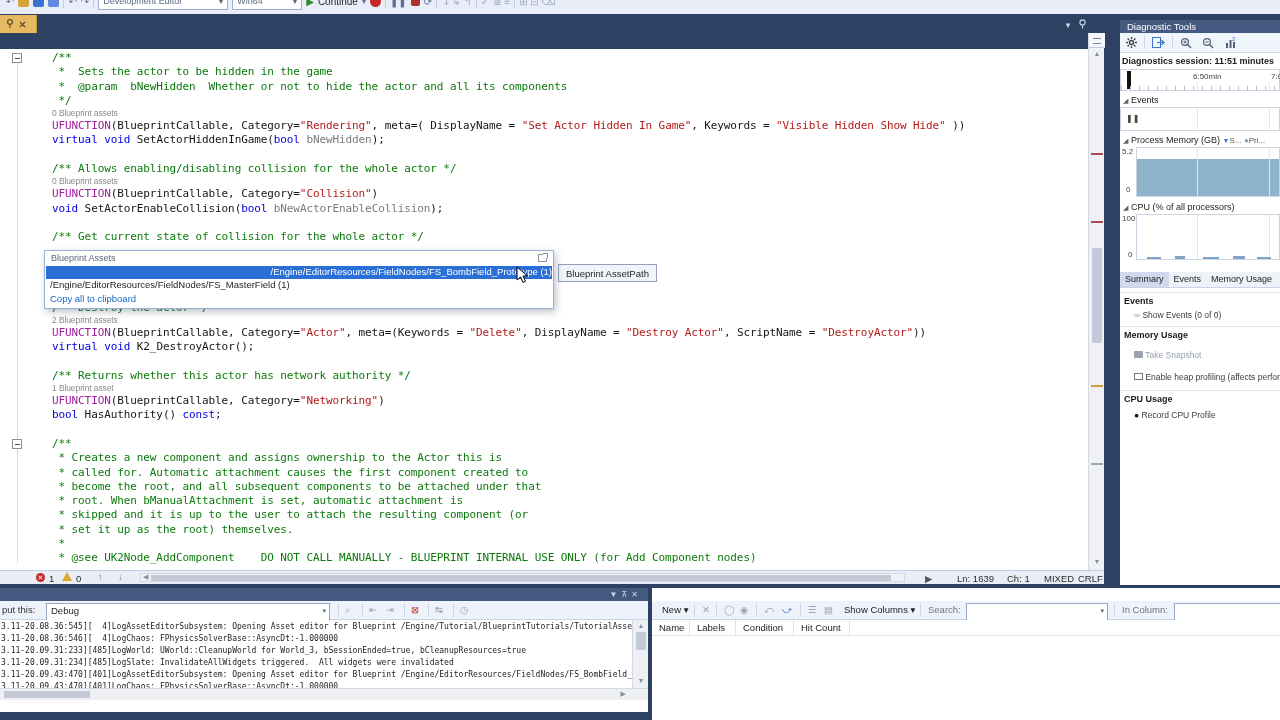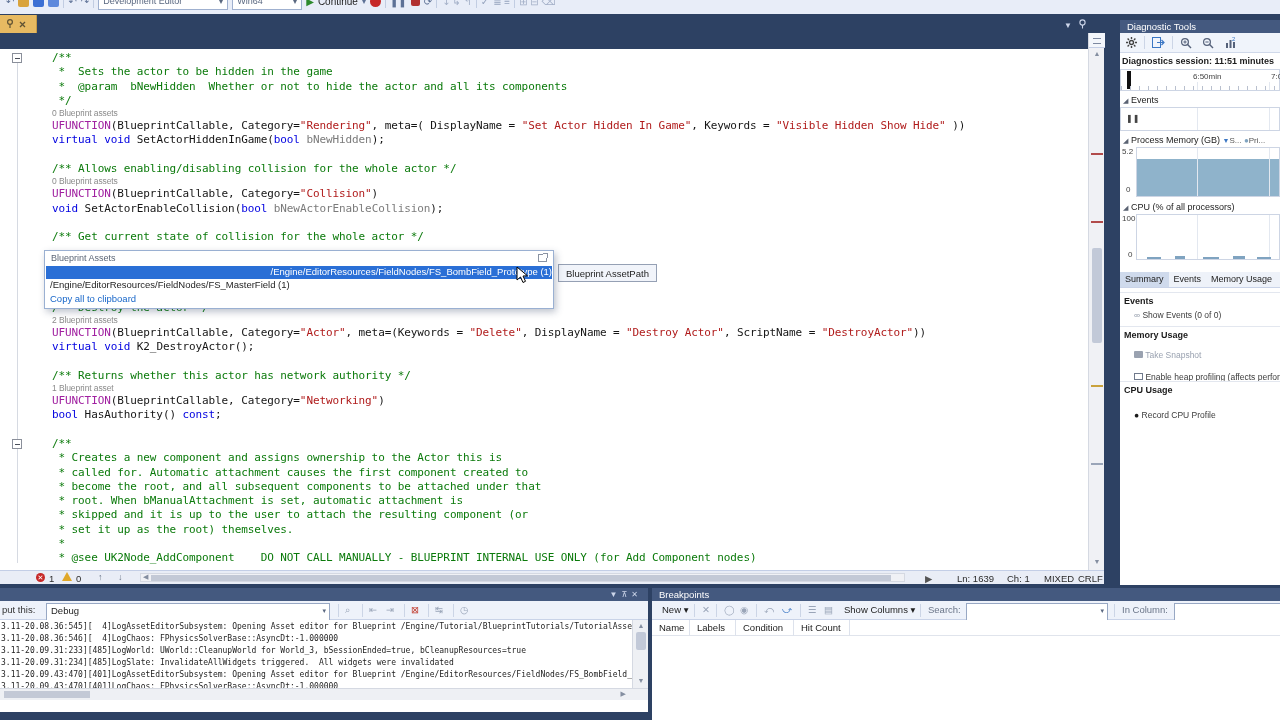--- a/index.html
+++ b/index.html
@@ -245,21 +245,20 @@
       <div class="sb-thumb" style="top:12px; height:18px"></div>
       <span class="sb-arrow" style="top:57px; left:0">▼</span>
     </div>
     <div class="out-hscroll">
       <div class="out-hthumb"></div>
       <span style="position:absolute; right:22px; top:1px; font-size:7px; color:#848ea0">▶</span>
     </div>
   </div>
 
   <div class="abs breakpoints">
-    <div class="pane-title">Breakpoints</div>
     <div class="pane-toolbar">
       <span class="ptb-item" style="left:10px"><span>New</span> ▾</span>
       <span class="ptb-sep" style="left:42px"></span>
       <span class="ptb-item ptb-gray" style="left:50px">✕</span>
       <span class="ptb-sep" style="left:64px"></span>
       <span class="ptb-item ptb-gray" style="left:72px">◯</span>
       <span class="ptb-item ptb-gray" style="left:88px">◉</span>
       <span class="ptb-sep" style="left:104px"></span>
       <span class="ptb-item ptb-gray" style="left:112px">⤺</span>
       <span class="ptb-item" style="left:130px; color:#3b77c4">⤻</span>
@@ -374,17 +373,17 @@
         <div class="dg-tab active">Summary</div>
         <div class="dg-tab">Events</div>
         <div class="dg-tab">Memory Usage</div>
         <div class="dg-tab">CPU Usage</div>
       </div>
     <div class="dg-sec" style="top:272px">Events</div>
     <div class="dg-row" style="top:290px"><span style="color:#8a93a3">∞</span> <span>Show Events (0 of 0)</span></div>
     <div class="dg-sec" style="top:306px">Memory Usage</div>
     <div class="dg-row gray" style="top:330px"><span style="display:inline-block;width:9px;height:7px;background:#9aa2b0;border-radius:1px"></span> <span>Take Snapshot</span></div>
     <div class="dg-row" style="top:352px"><span style="display:inline-block;width:9px;height:7px;border:1px solid #707a8c"></span> <span>Enable heap profiling (affects perfor</span></div>
-    <div class="dg-sec" style="top:361px">CPU Usage</div>
+    <div class="dg-sec" style="top:370px">CPU Usage</div>
     <div class="dg-row" style="top:390px"><span style="color:#1b1b1b">●</span> <span>Record CPU Profile</span></div>
   </div>
 
 </div>
 
 </body></html>

